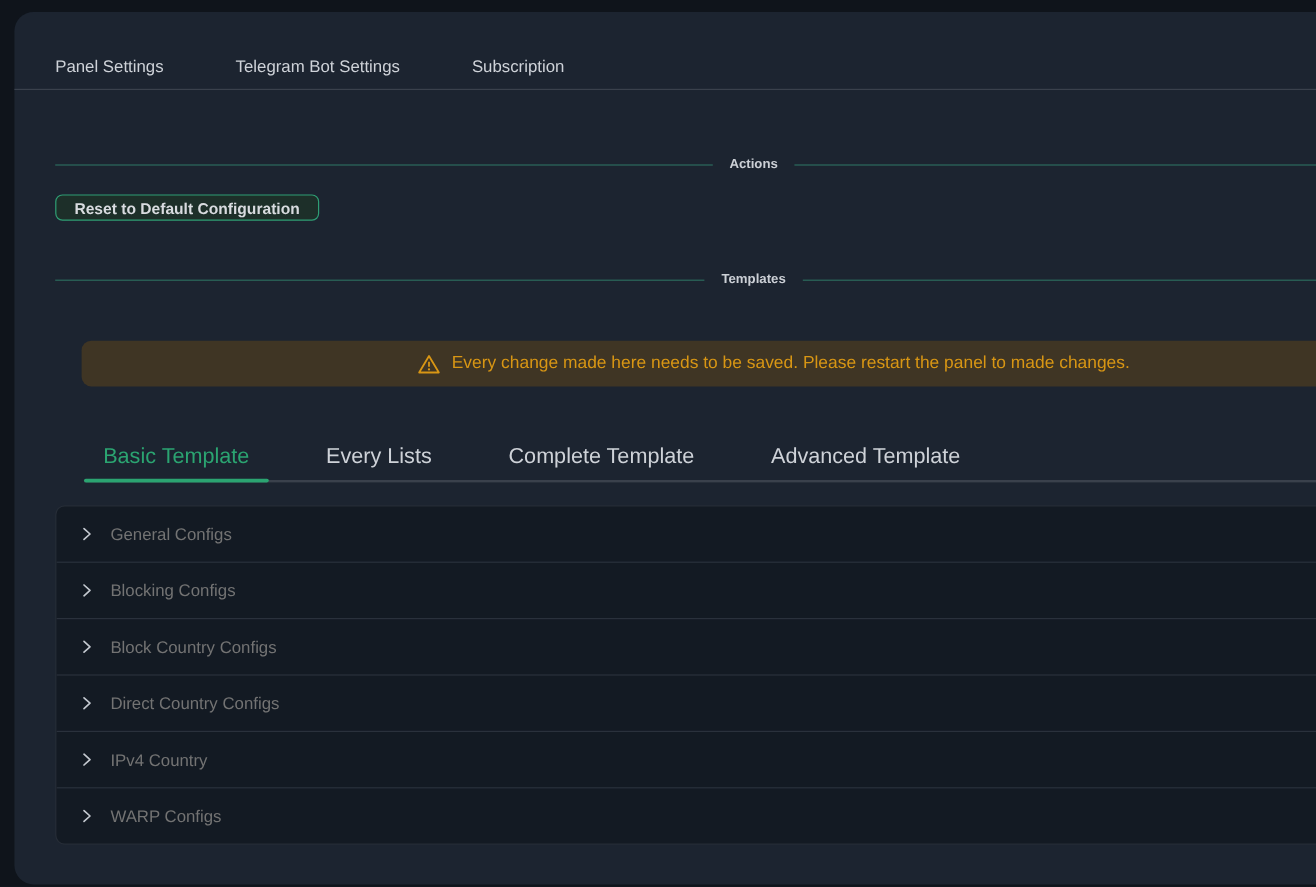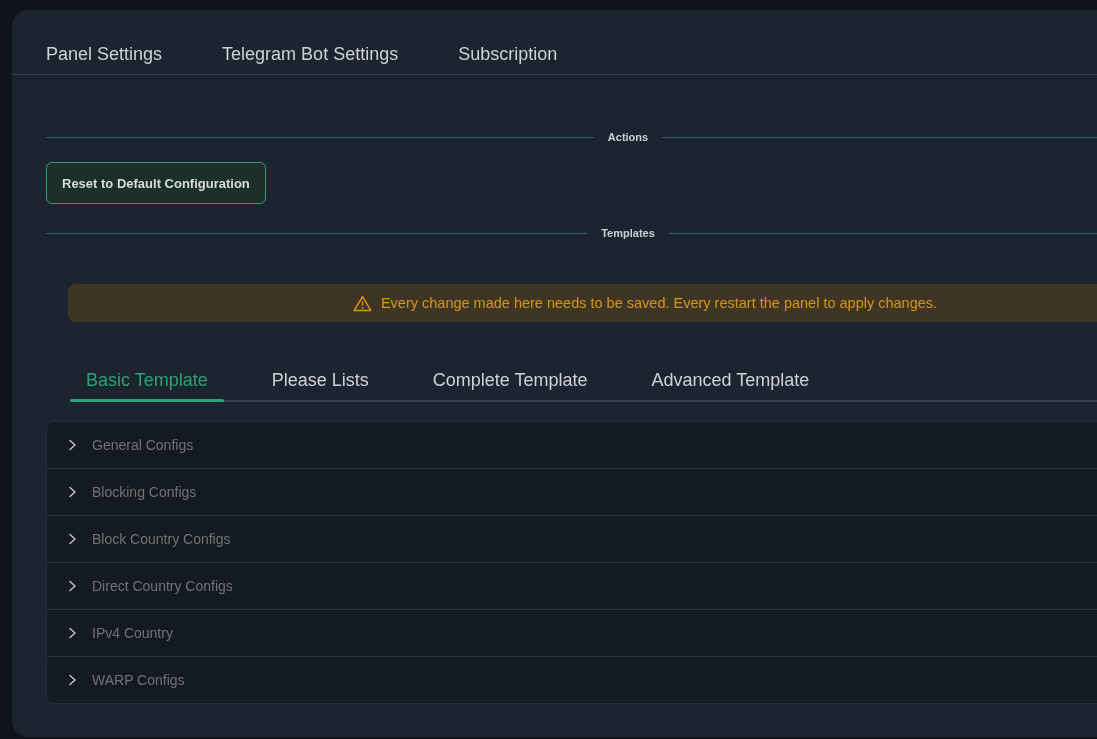--- a/index.html
+++ b/index.html
@@ -15,21 +15,21 @@
   }
 
   
   .outer-tabs{
     position:absolute;left:0;right:0;top:25px;height:39px;
     display:flex;align-items:center;gap:60px;
     padding:0 34px;border-bottom:1px solid #3a414c;
   }
   .outer-tab{
     position:relative;height:39px;display:flex;align-items:center;
-    font-size:18px;color:#ced2d8;cursor:pointer;white-space:nowrap;
+    font-size:14px;color:#ced2d8;cursor:pointer;white-space:nowrap;
   }
   .outer-tab.active{color:#2ba471;}
   .outer-tab.active::after{
     content:"";position:absolute;left:0;right:0;bottom:-1px;height:2px;
     background:#2ba471;border-radius:2px;
   }
 
   
   .divider{
     position:absolute;left:0;right:0;height:20px;
@@ -37,21 +37,21 @@
   }
   .divider .line{flex:1;height:1px;background:#2c6a5d;}
   .divider .title{
     font-size:11px;font-weight:bold;color:#ccd0d6;white-space:nowrap;
   }
   .divider-actions{top:117px;}
   .divider-templates{top:213px;}
 
   
   .reset-btn{
-    position:absolute;left:34px;top:152px;height:42px;
+    position:absolute;left:34px;top:152px;height:22px;
     display:inline-flex;align-items:center;padding:0 15px;
     background:#1d2f29;border:1px solid #2f9e74;border-radius:6px;
     color:#d8dbdf;font-size:13px;font-weight:bold;cursor:pointer;
     font-family:"Liberation Sans","DejaVu Sans",sans-serif;
   }
 
   
   .alert{
     position:absolute;left:56px;right:22px;top:274px;height:38px;
     background:#3f3524;border-radius:8px;
@@ -113,26 +113,26 @@
     <div class="title">Templates</div>
     <div class="line"></div>
   </div>
 
   <div class="alert">
     <svg width="19" height="17" viewBox="0 0 19 17" fill="none">
       <path d="M9.5 1.6 L17.7 15.4 H1.3 Z" stroke="#d89614" stroke-width="1.5" stroke-linejoin="round"></path>
       <line x1="9.5" y1="6.4" x2="9.5" y2="10.6" stroke="#d89614" stroke-width="1.5"></line>
       <circle cx="9.5" cy="12.9" r="0.95" fill="#d89614"></circle>
     </svg>
-    <span>Every change made here needs to be saved. Every restart the panel to apply changes.</span>
+    <span>Every change made here needs to be saved. Please restart the panel to made changes.</span>
   </div>
 
   <div class="inner-tabs">
     <div class="inner-tab active">Basic Template</div>
-    <div class="inner-tab">Please Lists</div>
+    <div class="inner-tab">Every Lists</div>
     <div class="inner-tab">Complete Template</div>
     <div class="inner-tab">Advanced Template</div>
   </div>
 
   <div class="accordion">
     <div class="acc-row">
       <span class="chev">
         <svg width="11" height="12" viewBox="0 0 11 12">
             <path d="M3 1.5 L8 6 L3 10.5" stroke="#c3c8cf" stroke-width="1.4" fill="none" stroke-linecap="round" stroke-linejoin="round"></path>
           </svg>

